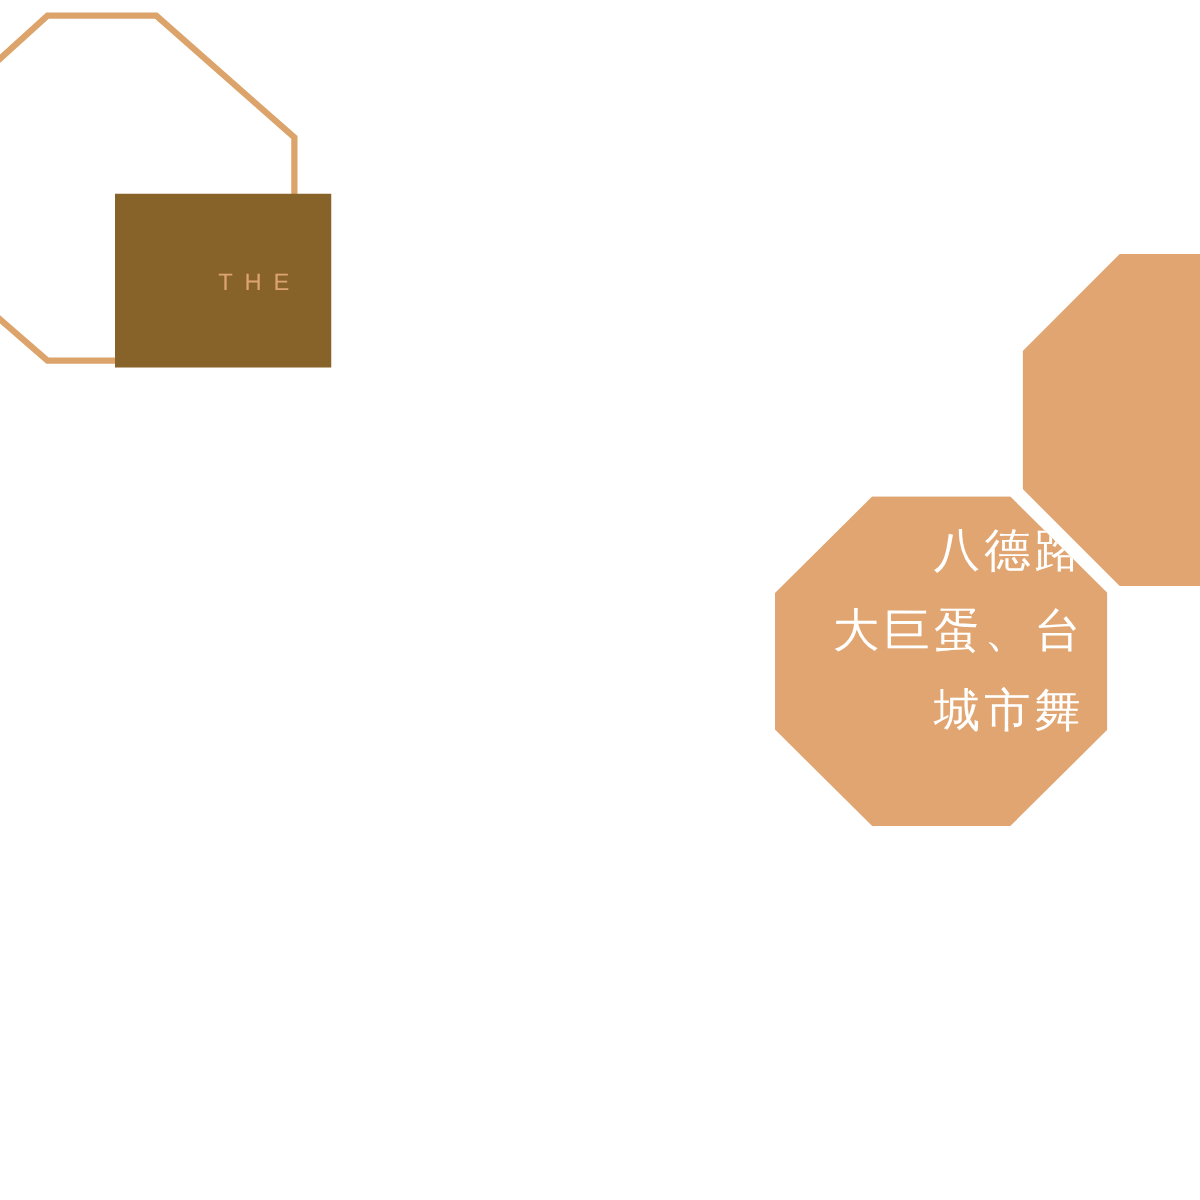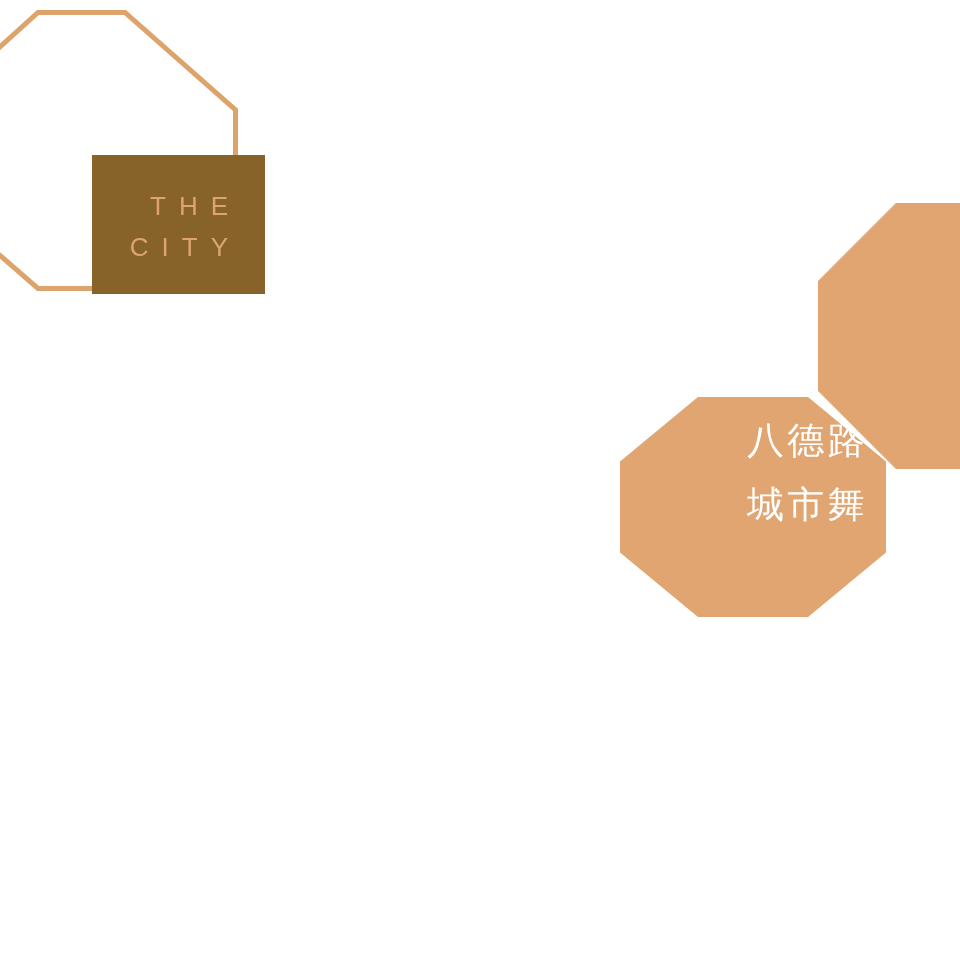--- a/index.html
+++ b/index.html
@@ -54,21 +54,21 @@
     box-sizing: border-box;
     padding: 24px 24px 20px 20px;
     display: flex;
     flex-direction: column;
     align-items: flex-end;
     justify-content: center;
   }
   .brand-line {
     color: #dda471;
     font-family: "Liberation Sans", "DejaVu Sans", sans-serif;
-    font-size: 26px;
+    font-size: 19px;
     font-weight: 300;
     letter-spacing: 0.50em;
     line-height: 41px;
     white-space: nowrap;
     text-indent: 0.50em;
     text-align: right;
   }
 
   
   .octagon-fill {
@@ -92,21 +92,21 @@
     left: 818px;
     top: 203px;
     width: 266px;
     height: 266px;
   }
 
   #octagon-copy {
     left: 620px;
     top: 397px;
     width: 266px;
-    height: 220px;
+    height: 264px;
   }
 
   
   .copy-block {
     position: absolute;
     left: -180px;
     top: 12px;
     width: 440px;
     text-align: right;
     padding-right: 12px;
@@ -129,25 +129,25 @@
 <div id="stage">
 
   <div class="octagon-outline">
     <svg viewBox="0 0 310 281" preserveAspectRatio="none">
       <polygon points="110,2.5 197,2.5 307.5,100 307.5,185 197,278.5 110,278.5 2.5,185 2.5,100" fill="none" stroke="#dca36b" stroke-width="5"></polygon>
     </svg>
   </div>
 
   <div class="brand-plaque">
     <div class="brand-line">THE</div>
-    <div class="brand-line">CITY</div>
   </div>
 
   <div id="octagon-upper-right" class="octagon-fill oct-shape"></div>
 
   <div id="octagon-copy" class="octagon-fill oct-shape">
     <div class="copy-block">
       <div class="copy-line">八德路</div>
+      <div class="copy-line">大巨蛋、台</div>
       <div class="copy-line">城市舞</div>
     </div>
   </div>
 
 </div>
 
 </body></html>

